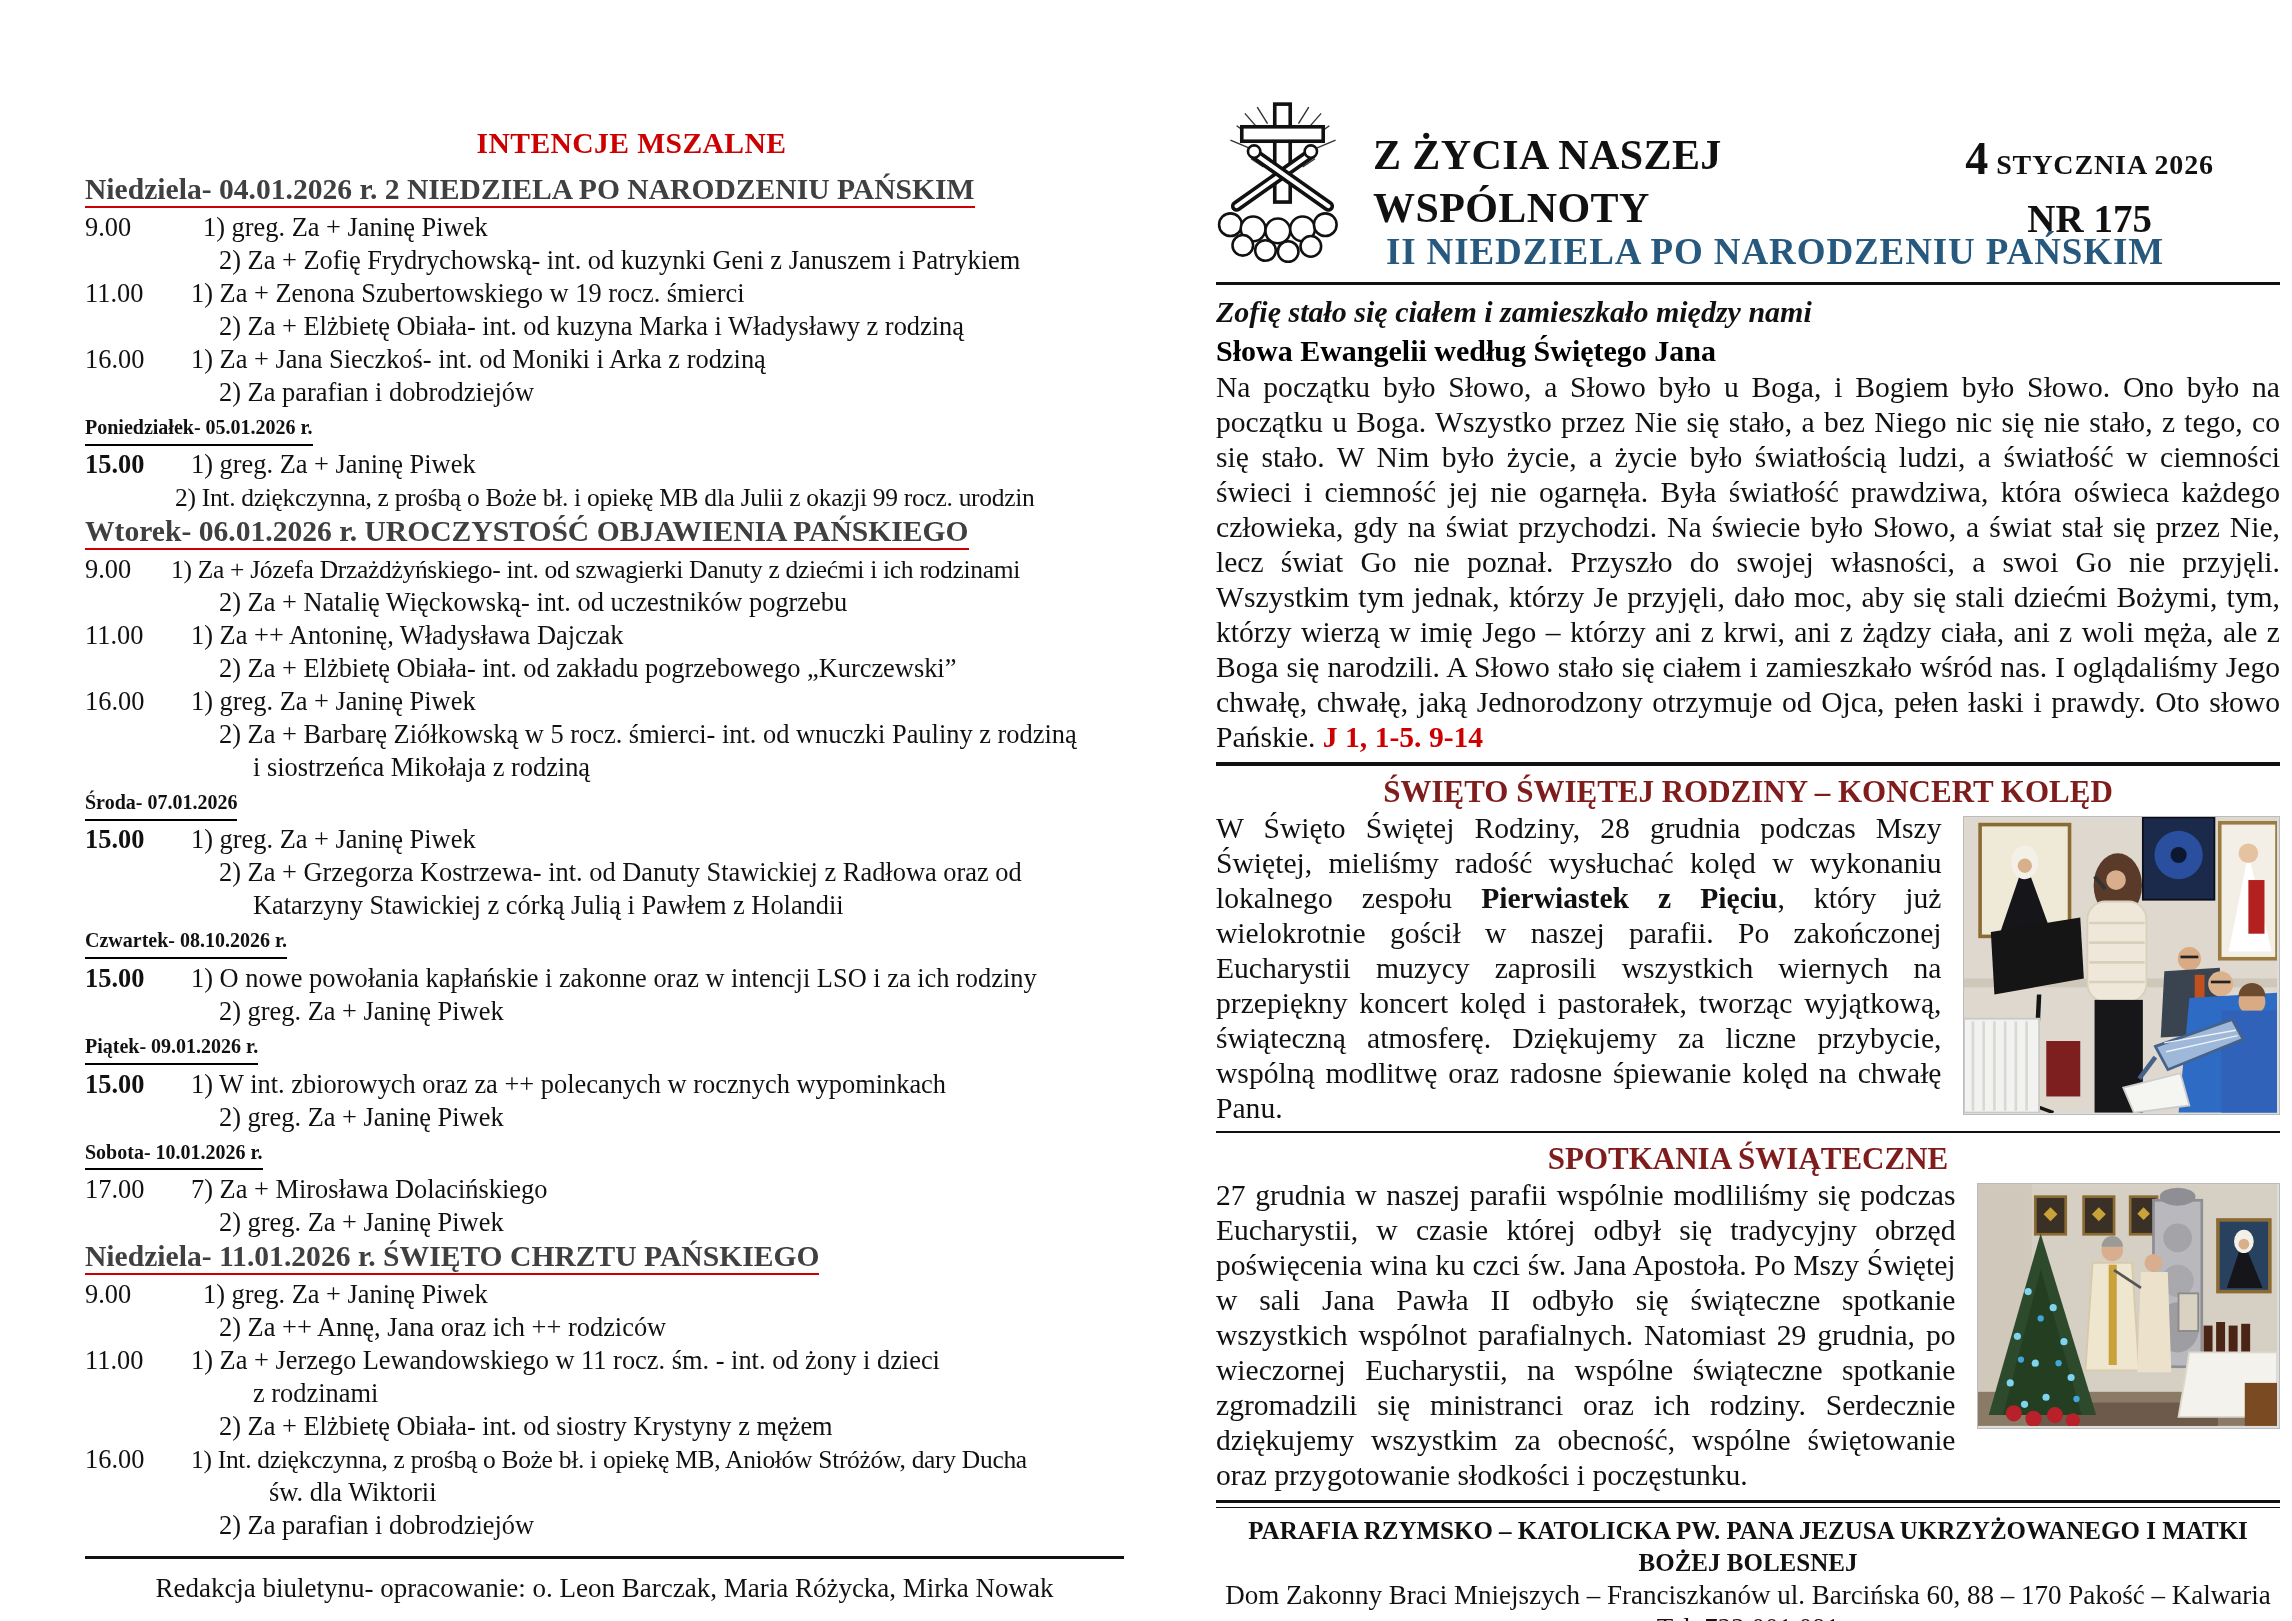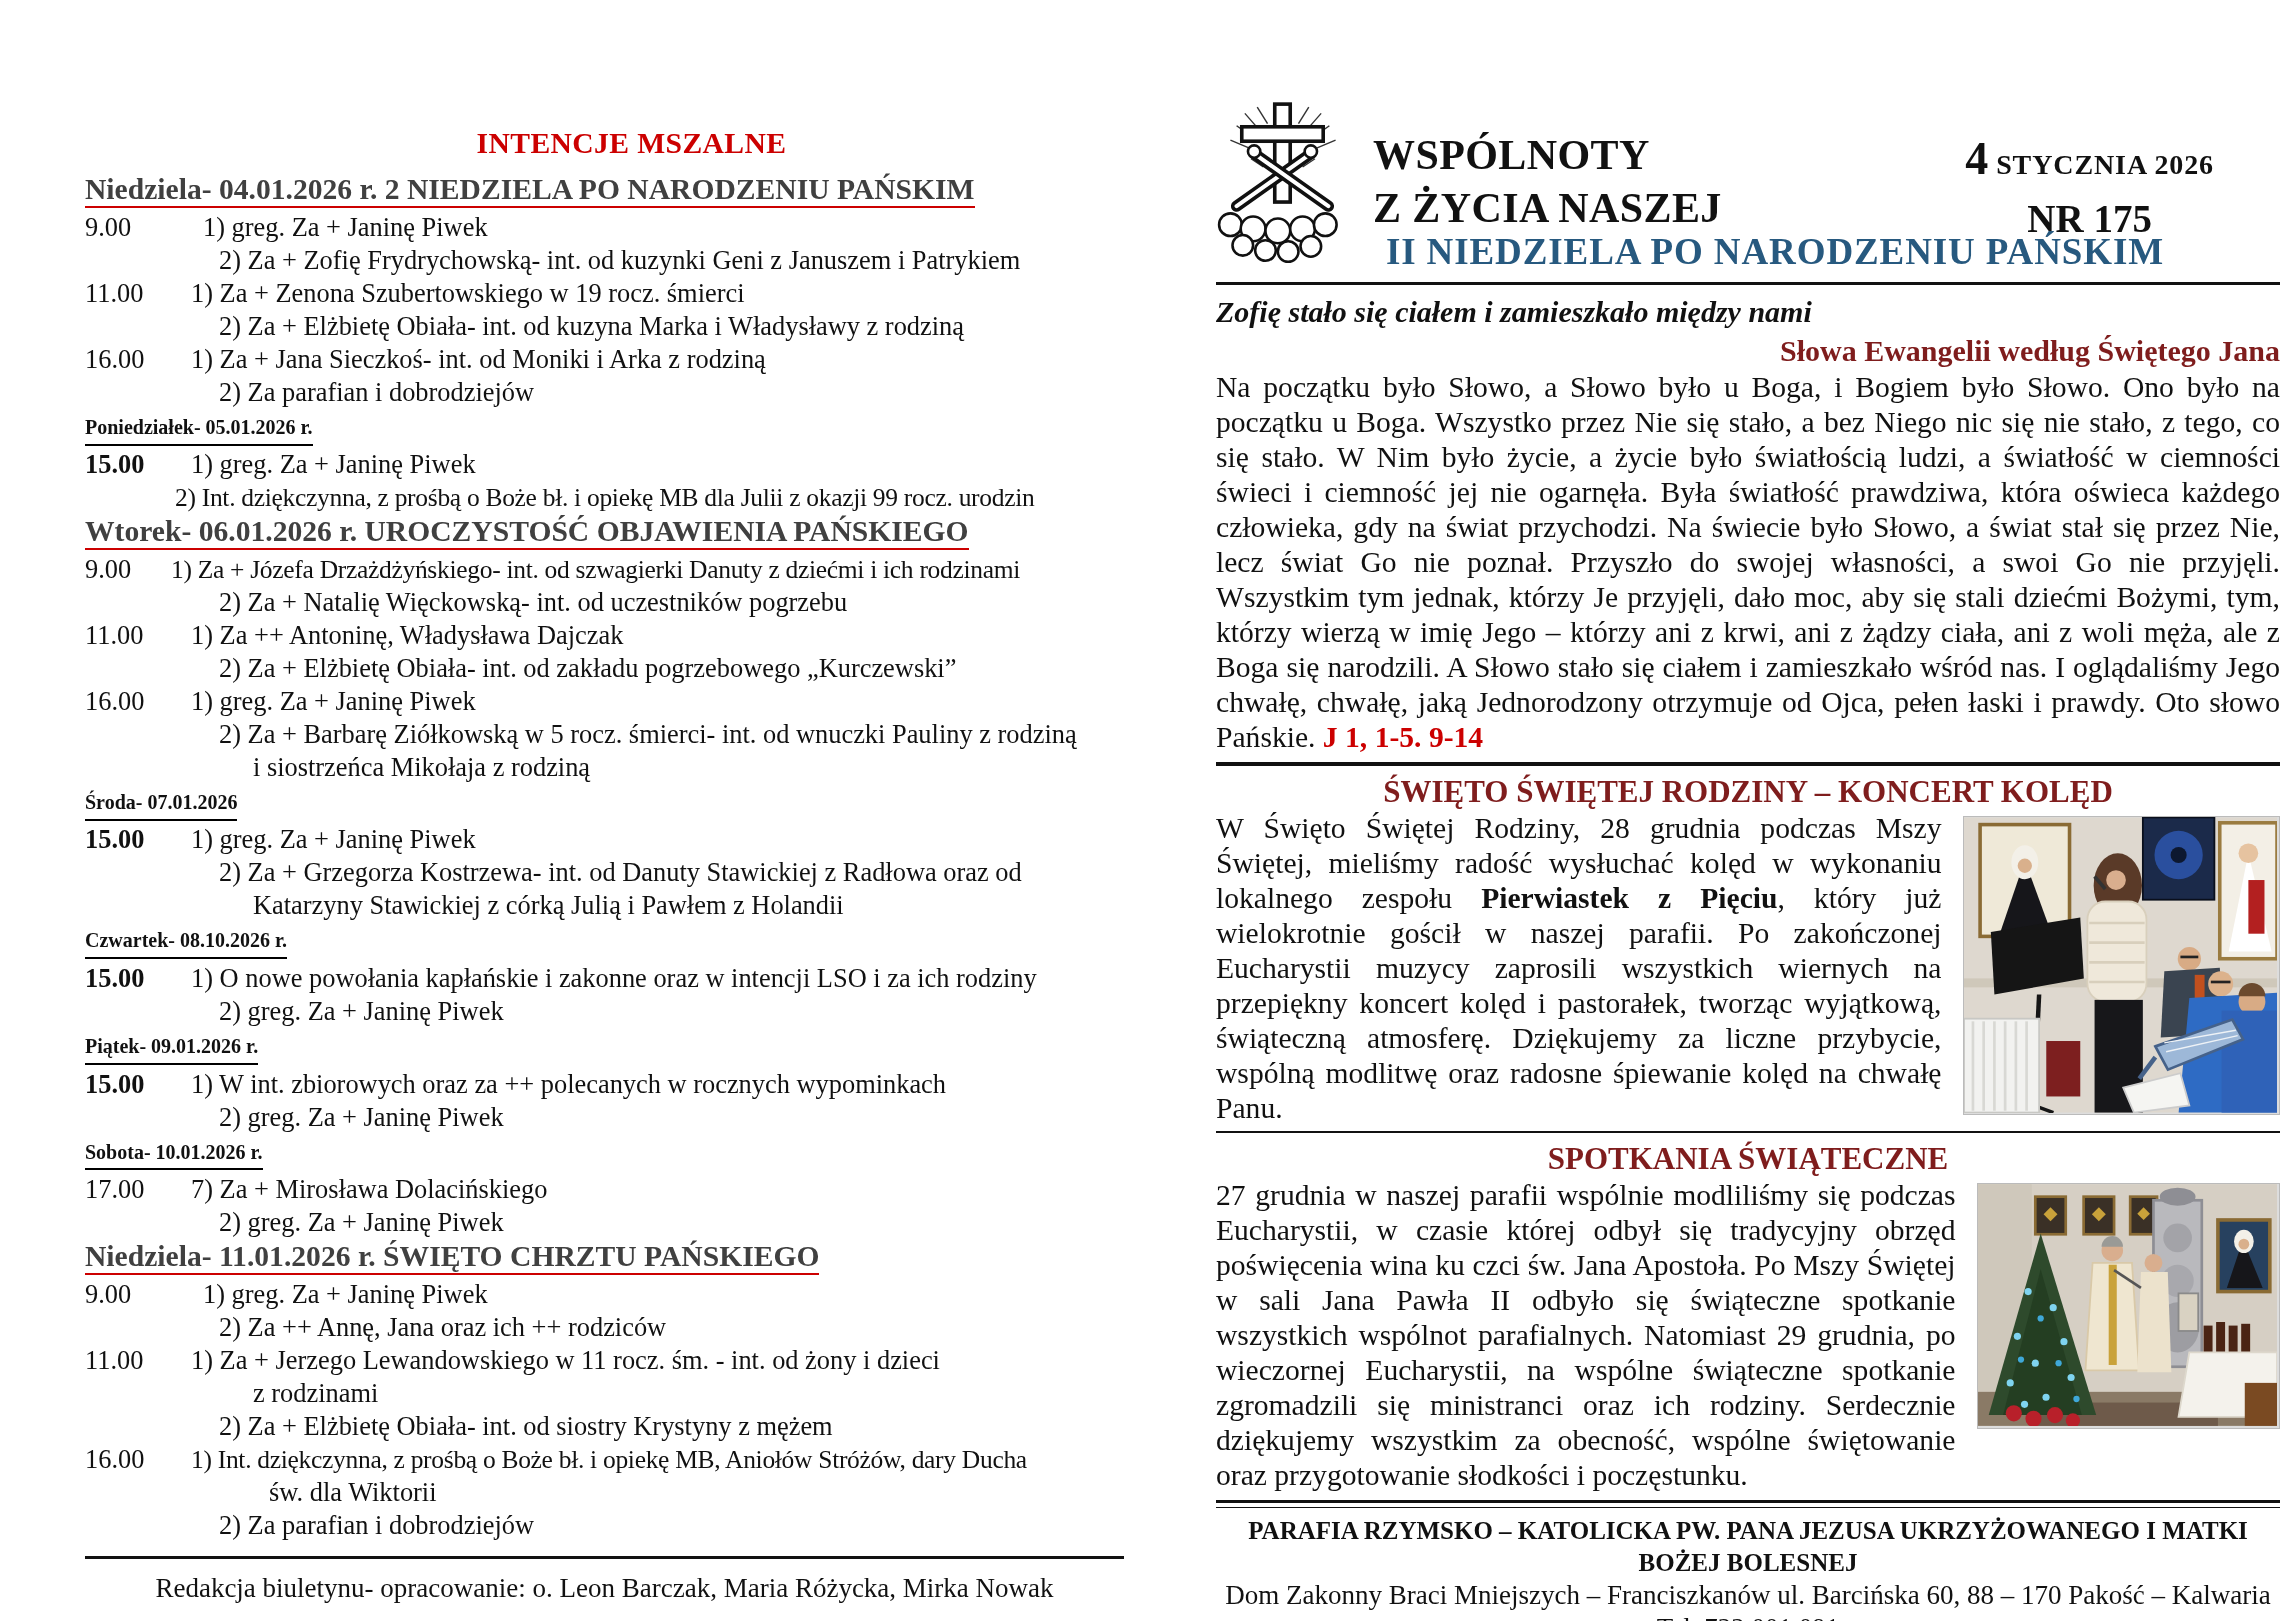--- a/index.html
+++ b/index.html
@@ -32,21 +32,21 @@
   .masthead{display:flex;align-items:flex-start;height:195px;}
   .logo-wrap{flex:0 0 auto;margin-top:16px;}
   .mast-titles{margin-left:23px;margin-top:47px;font-weight:bold;font-size:42px;line-height:53px;letter-spacing:0.4px;}
   .mast-right{margin-left:auto;text-align:center;margin-top:50px;padding-right:66px;}
   .date-line{font-weight:bold;font-size:28px;letter-spacing:0.9px;}
   .date-line .big{font-size:46px;letter-spacing:0;}
   .issue{font-weight:bold;font-size:39px;margin-top:10.7px;}
   .subtitle{margin-top:-47px;padding-left:54px;text-align:center;color:#27597f;font-weight:bold;font-size:37px;letter-spacing:0.9px;}
   .mast-rule{border-top:3.6px solid #111;margin-top:9px;}
   .verse-intro{font-style:italic;font-weight:bold;font-size:30px;line-height:39px;margin-top:7.2px;}
-  .gospel-head{color:#7f1d1d;font-weight:bold;font-size:30px;line-height:39px;text-align:right;}
+  .gospel-head{color:#000000;font-weight:bold;font-size:30px;line-height:39px;}
   .jtext{font-size:29.6px;line-height:35px;text-align:justify;}
   .ref{color:#cc0000;font-weight:bold;}
   .rule-thick{border-top:4.5px solid #111;margin-top:7.2px;}
   .rule-thin{border-top:2.7px solid #111;margin-top:5.4px;clear:both;}
   .sec-head{text-align:center;color:#7f1d1d;font-weight:bold;font-size:31px;line-height:39px;margin-top:5.4px;}
   .band{font-weight:bold;}
   .photo{float:right;border:0.9px solid #bbb;background:#ddd;}
   .photo1{width:315px;height:297px;margin:5.4px 0 7.2px 21.5px;}
   .photo2{width:301px;height:244px;margin:5.4px 0 7.2px 21.5px;}
   .footer{margin-top:5.4px;}
@@ -138,22 +138,22 @@
             <circle cx="84" cy="126" r="12"></circle>
           <circle cx="106" cy="122" r="11"></circle>
           <circle cx="26" cy="142" r="10"></circle>
             <circle cx="48" cy="147" r="10"></circle>
           <circle cx="70" cy="148" r="10"></circle>
             <circle cx="92" cy="143" r="10"></circle>
         </g>
       </svg>
     </div>
     <div class="mast-titles">
+      <div>Z ŻYCIA NASZEJ</div>
       <div>WSPÓLNOTY</div>
-      <div>Z ŻYCIA NASZEJ</div>
     </div>
     <div class="mast-right">
       <div class="date-line"><span class="big">4</span><span> STYCZNIA 2026</span></div>
       <div class="issue">NR 175</div>
     </div>
   </div>
 
   <div class="subtitle">II NIEDZIELA PO NARODZENIU PAŃSKIM</div>
   <div class="mast-rule"></div>
 

